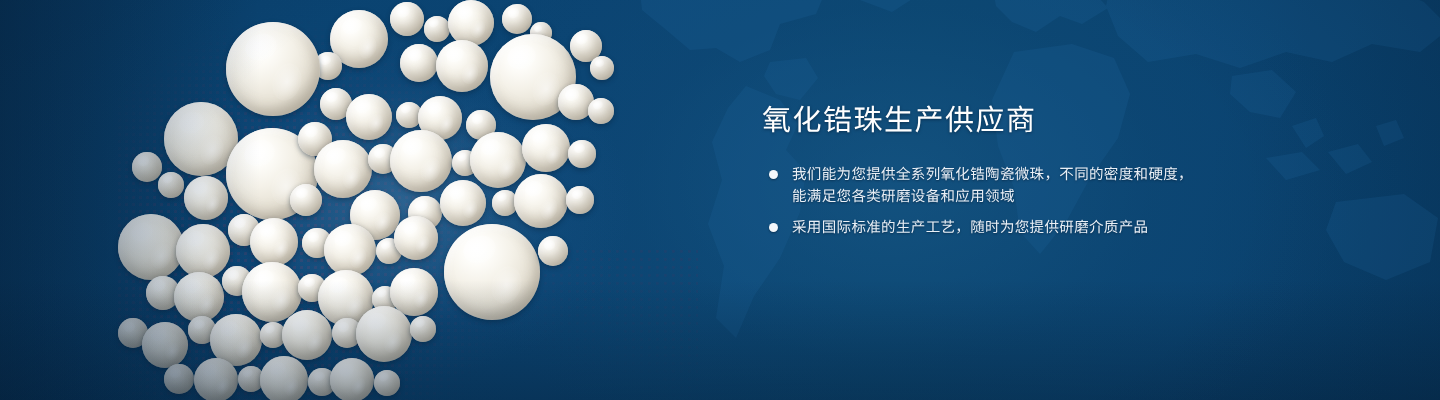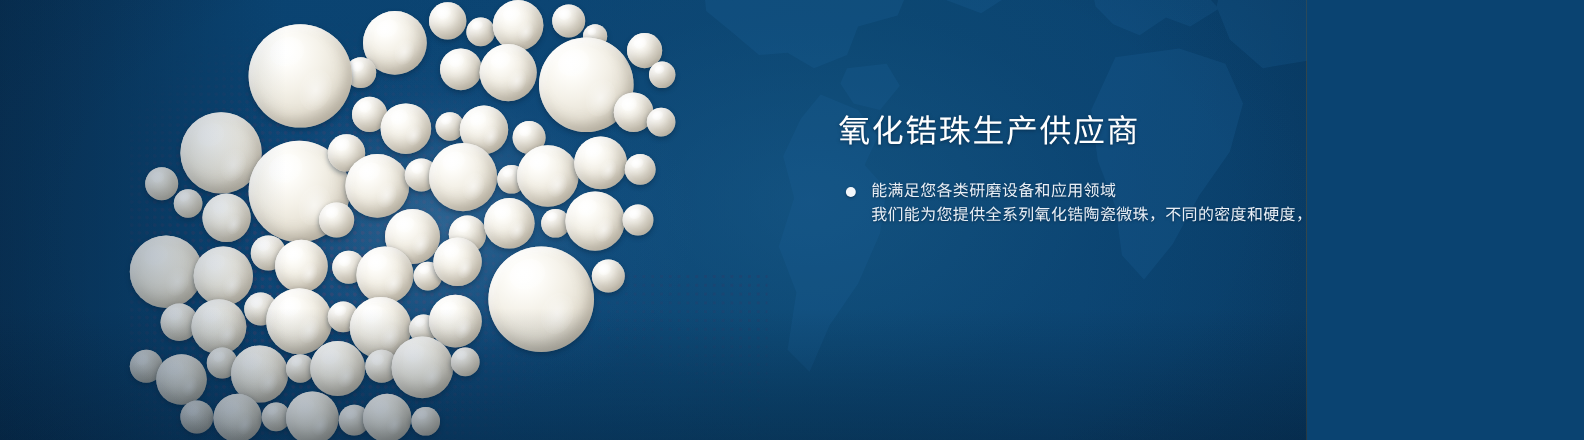--- a/index.html
+++ b/index.html
@@ -7,24 +7,24 @@
     margin: 0;
     padding: 0;
     background: #0a4371;
   }
   body {
     font-family: "Liberation Sans", "DejaVu Sans", sans-serif;
   }
 
   .banner {
     position: relative;
-    width: 1188px;
+    width: 1440px;
     height: 400px;
     overflow: hidden;
-    background: #a16207;
+    background: #6d28d9;
   }
 
   
 
   
   .bg-base {
     position: absolute;
     inset: 0;
     background:
       linear-gradient(100deg,
@@ -348,22 +348,26 @@
   <div class="bg-dark-bottom"></div>
   <div class="bg-vignette"></div>
 
   <div class="content">
     <h1 class="headline">氧化锆珠生产供应商</h1>
 
     <ul class="bullet-list">
 
       <li class="bullet-item">
         <span class="bullet-dot"></span>
+        <span class="bullet-line">我们能为您提供全系列氧化锆陶瓷微珠，不同的密度和硬度，</span>
         <span class="bullet-line">能满足您各类研磨设备和应用领域</span>
-        <span class="bullet-line">我们能为您提供全系列氧化锆陶瓷微珠，不同的密度和硬度，</span>
       </li>
 
 
+      <li class="bullet-item">
+        <span class="bullet-dot"></span>
+        <span class="bullet-line">采用国际标准的生产工艺，随时为您提供研磨介质产品</span>
+      </li>
 
     </ul>
   </div>
 
 </div>
 
 </body></html>

